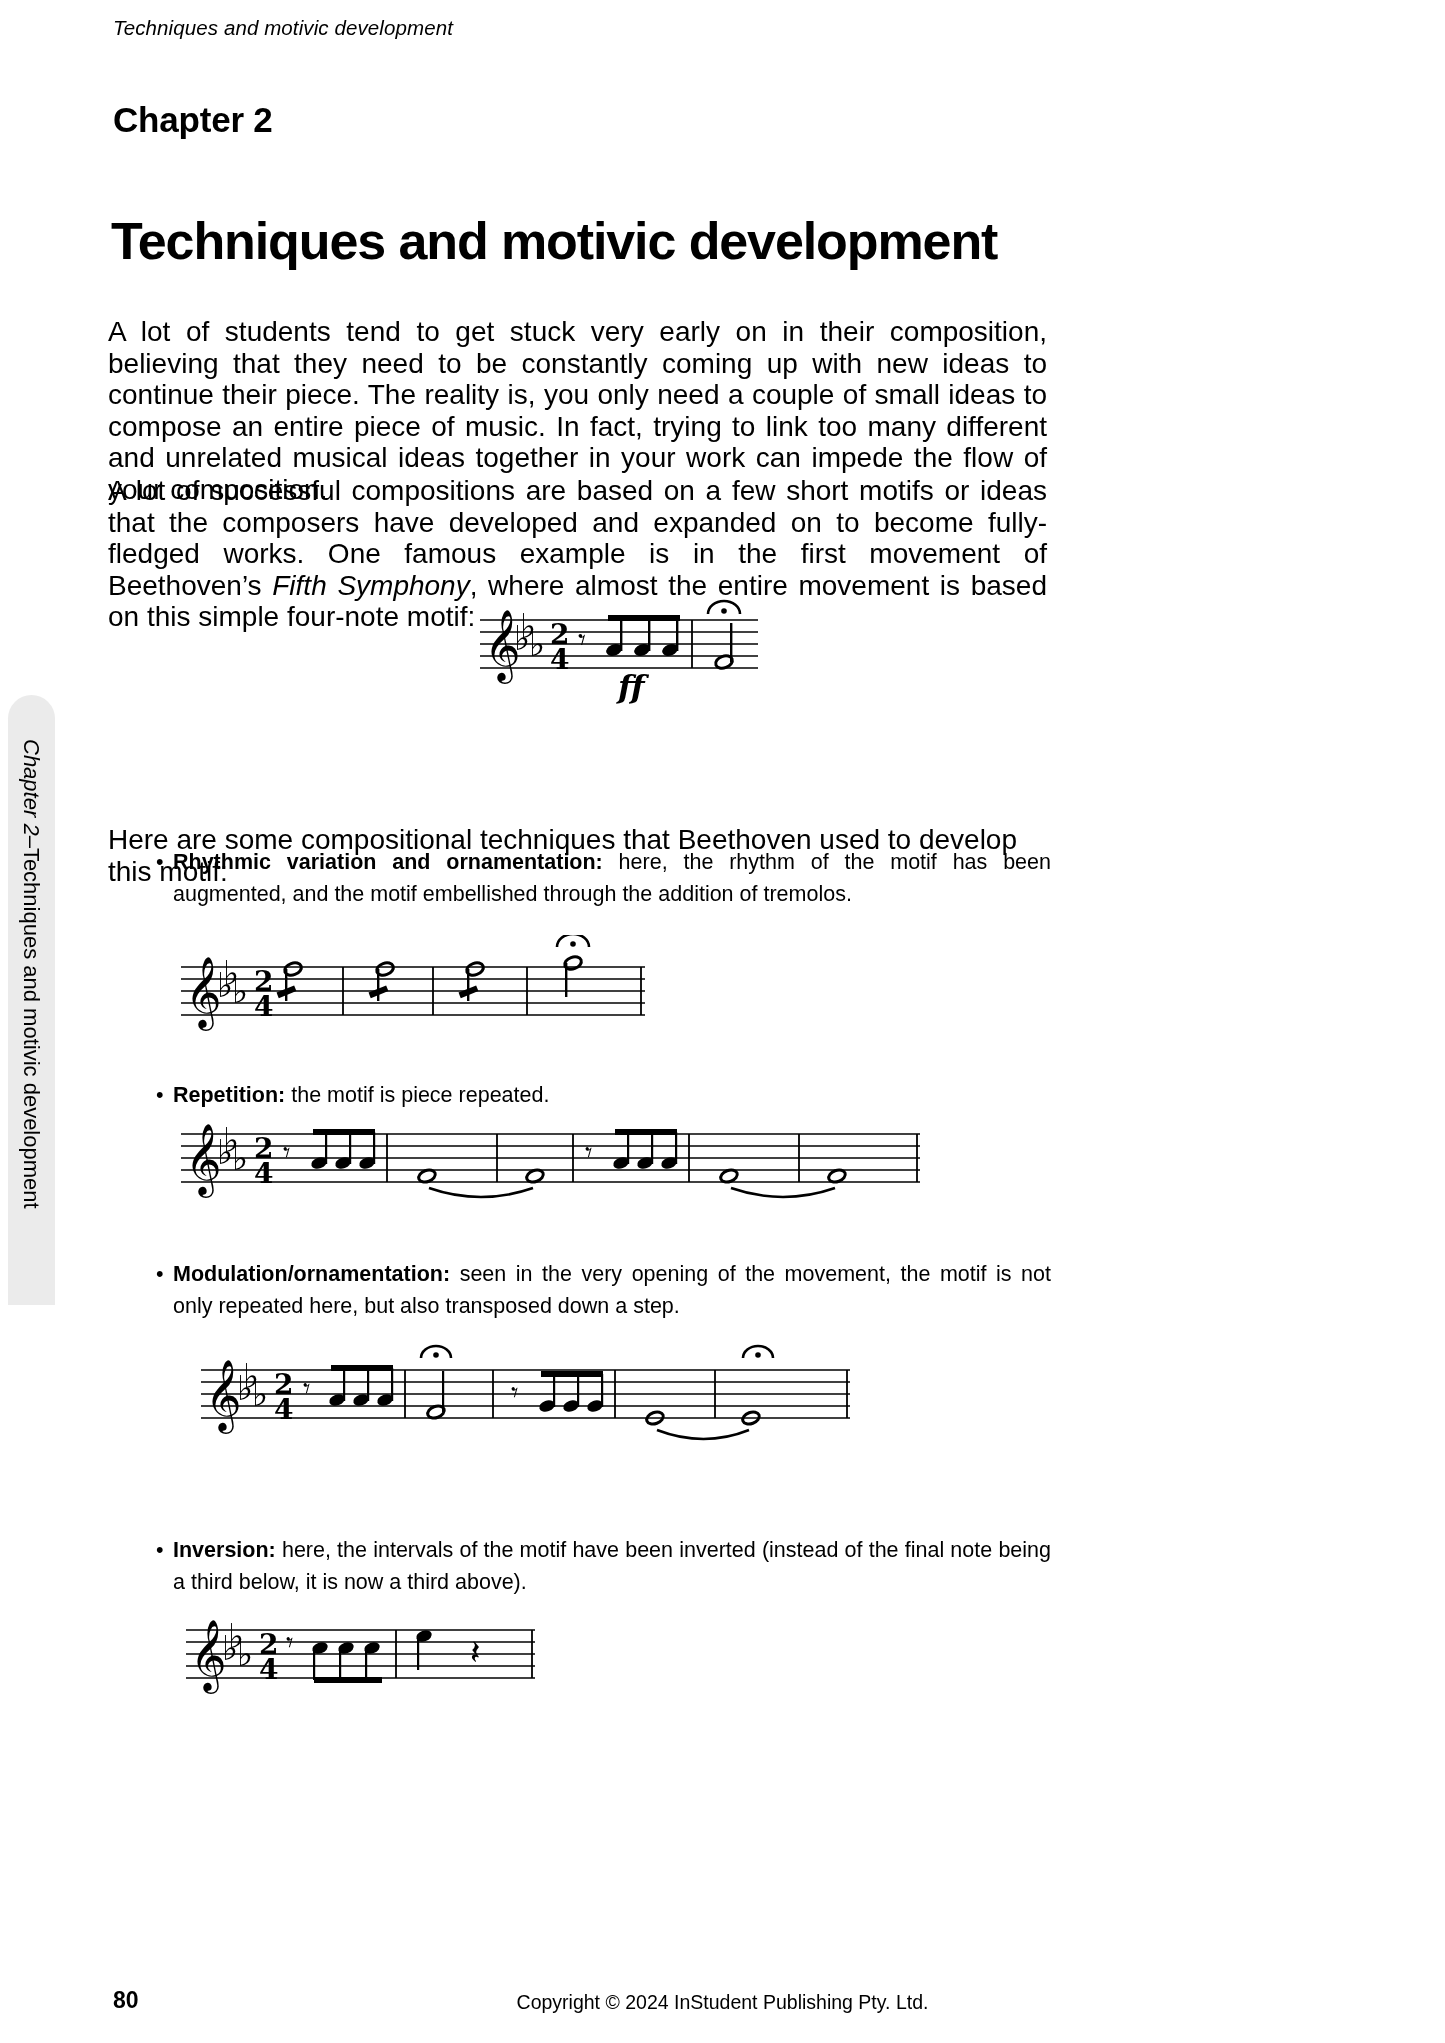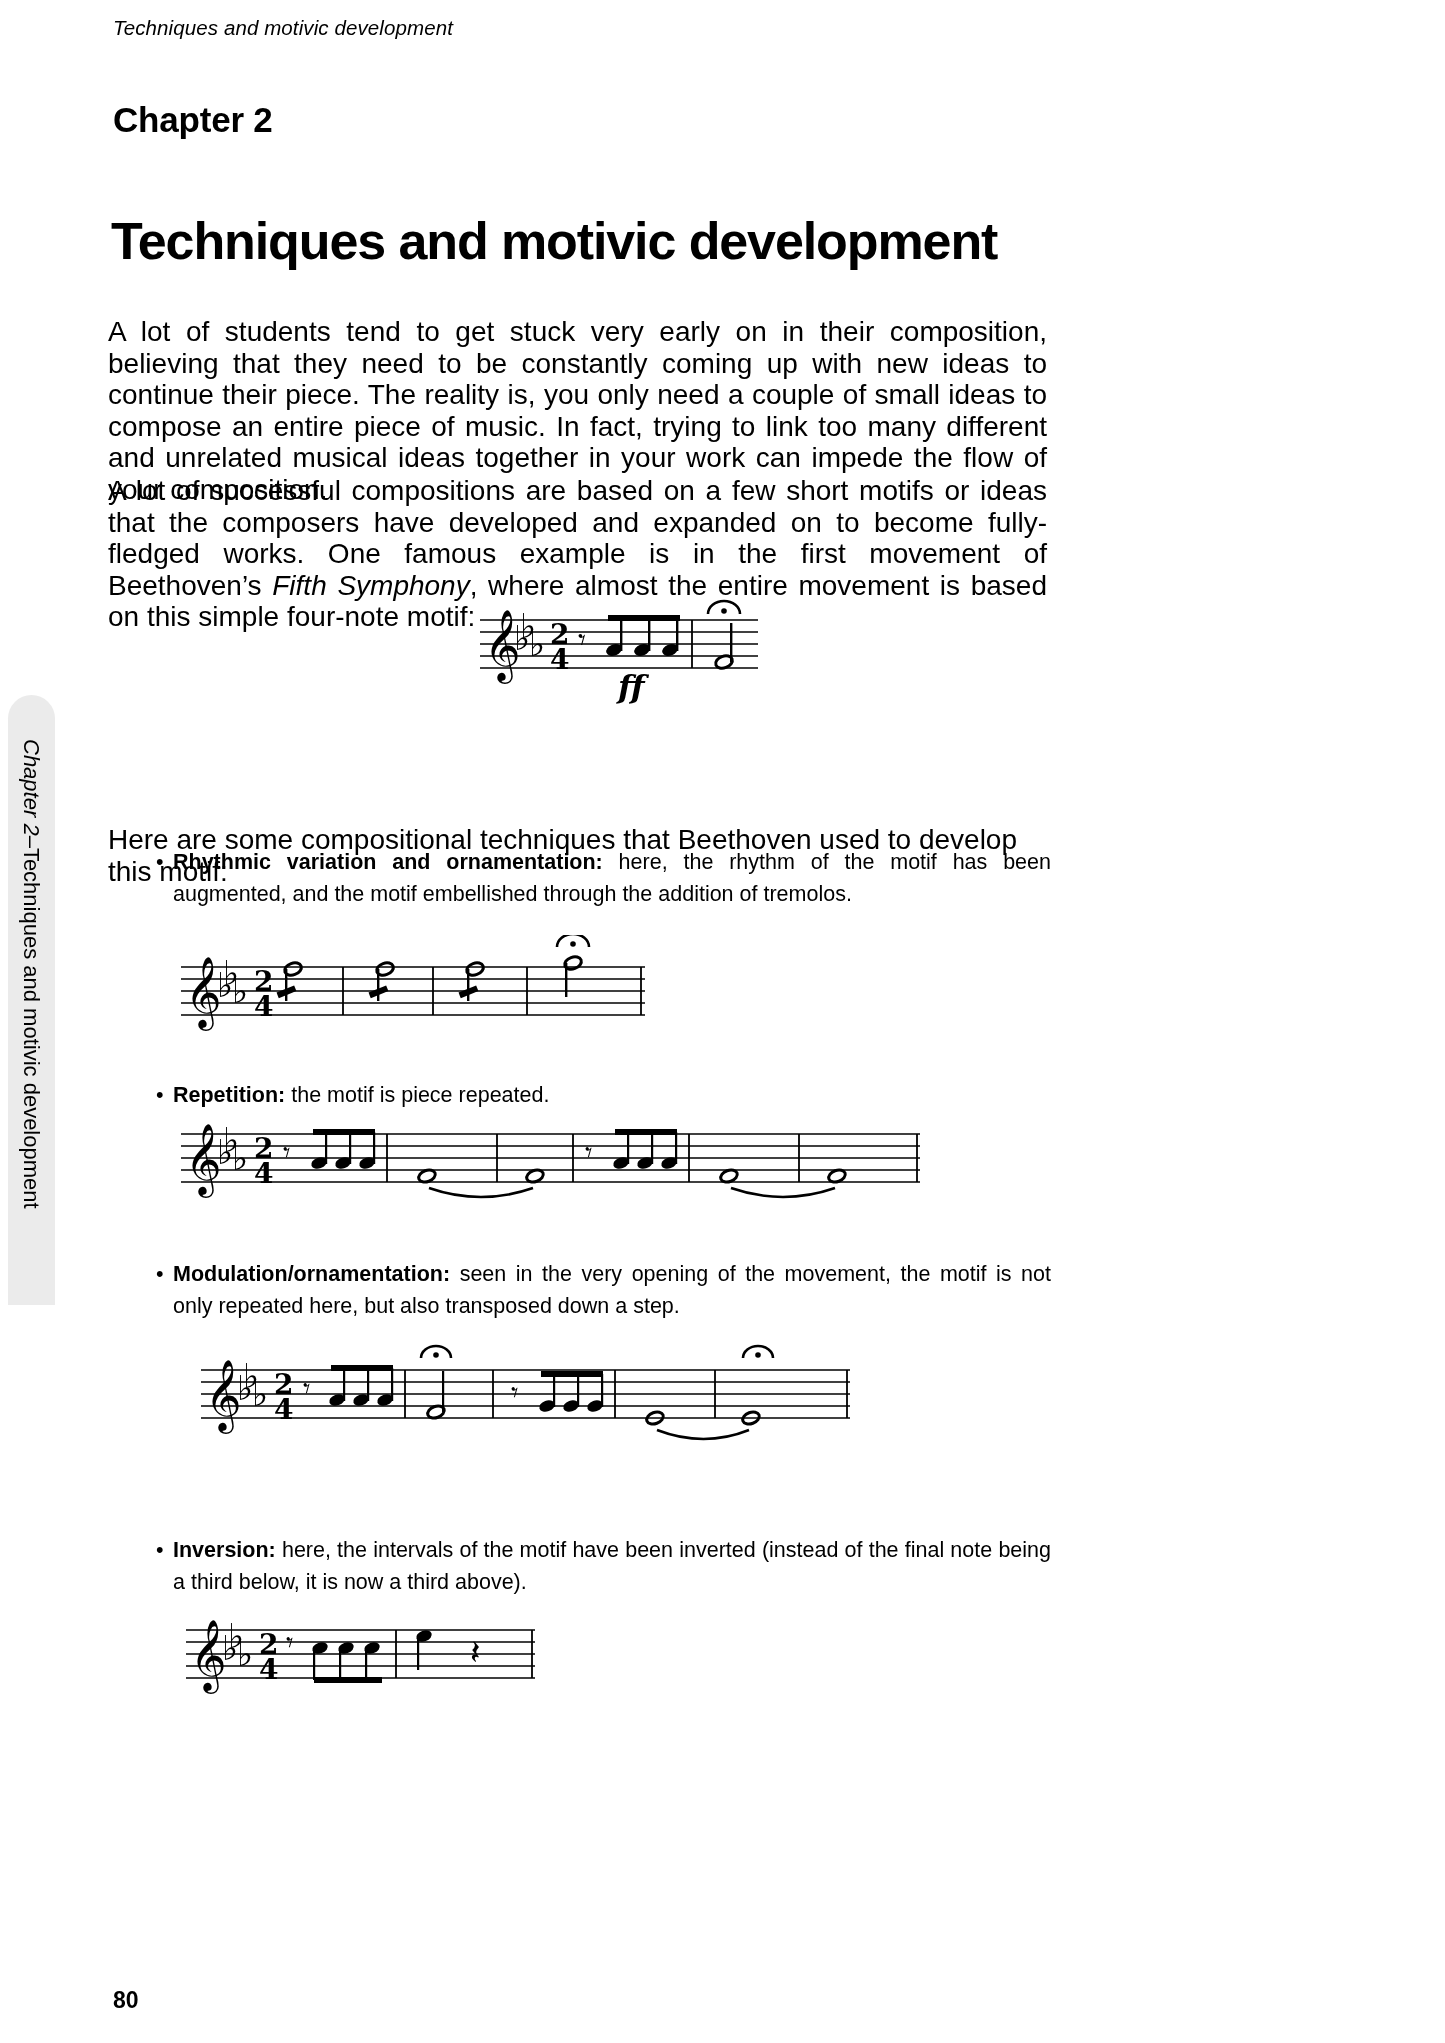--- a/index.html
+++ b/index.html
@@ -431,14 +431,15 @@
       <g fill="#000">
         <ellipse cx="244" cy="28" rx="8" ry="5.4" transform="rotate(-20 244 28)"></ellipse>
         <rect x="237" y="28" width="2.2" height="34"></rect>
       </g>
       <text x="290" y="56" font-family="DejaVu Sans, sans-serif" font-size="34" fill="#000">𝄽</text>
       <line x1="352" y1="22" x2="352" y2="70" stroke="#000" stroke-width="1.8"></line>
     </svg>
   </div>
 
   <div class="page-number">80</div>
+  <div class="copyright">Copyright © 2024 InStudent Publishing Pty. Ltd.</div>
 
 </div>
 
 </body></html>

